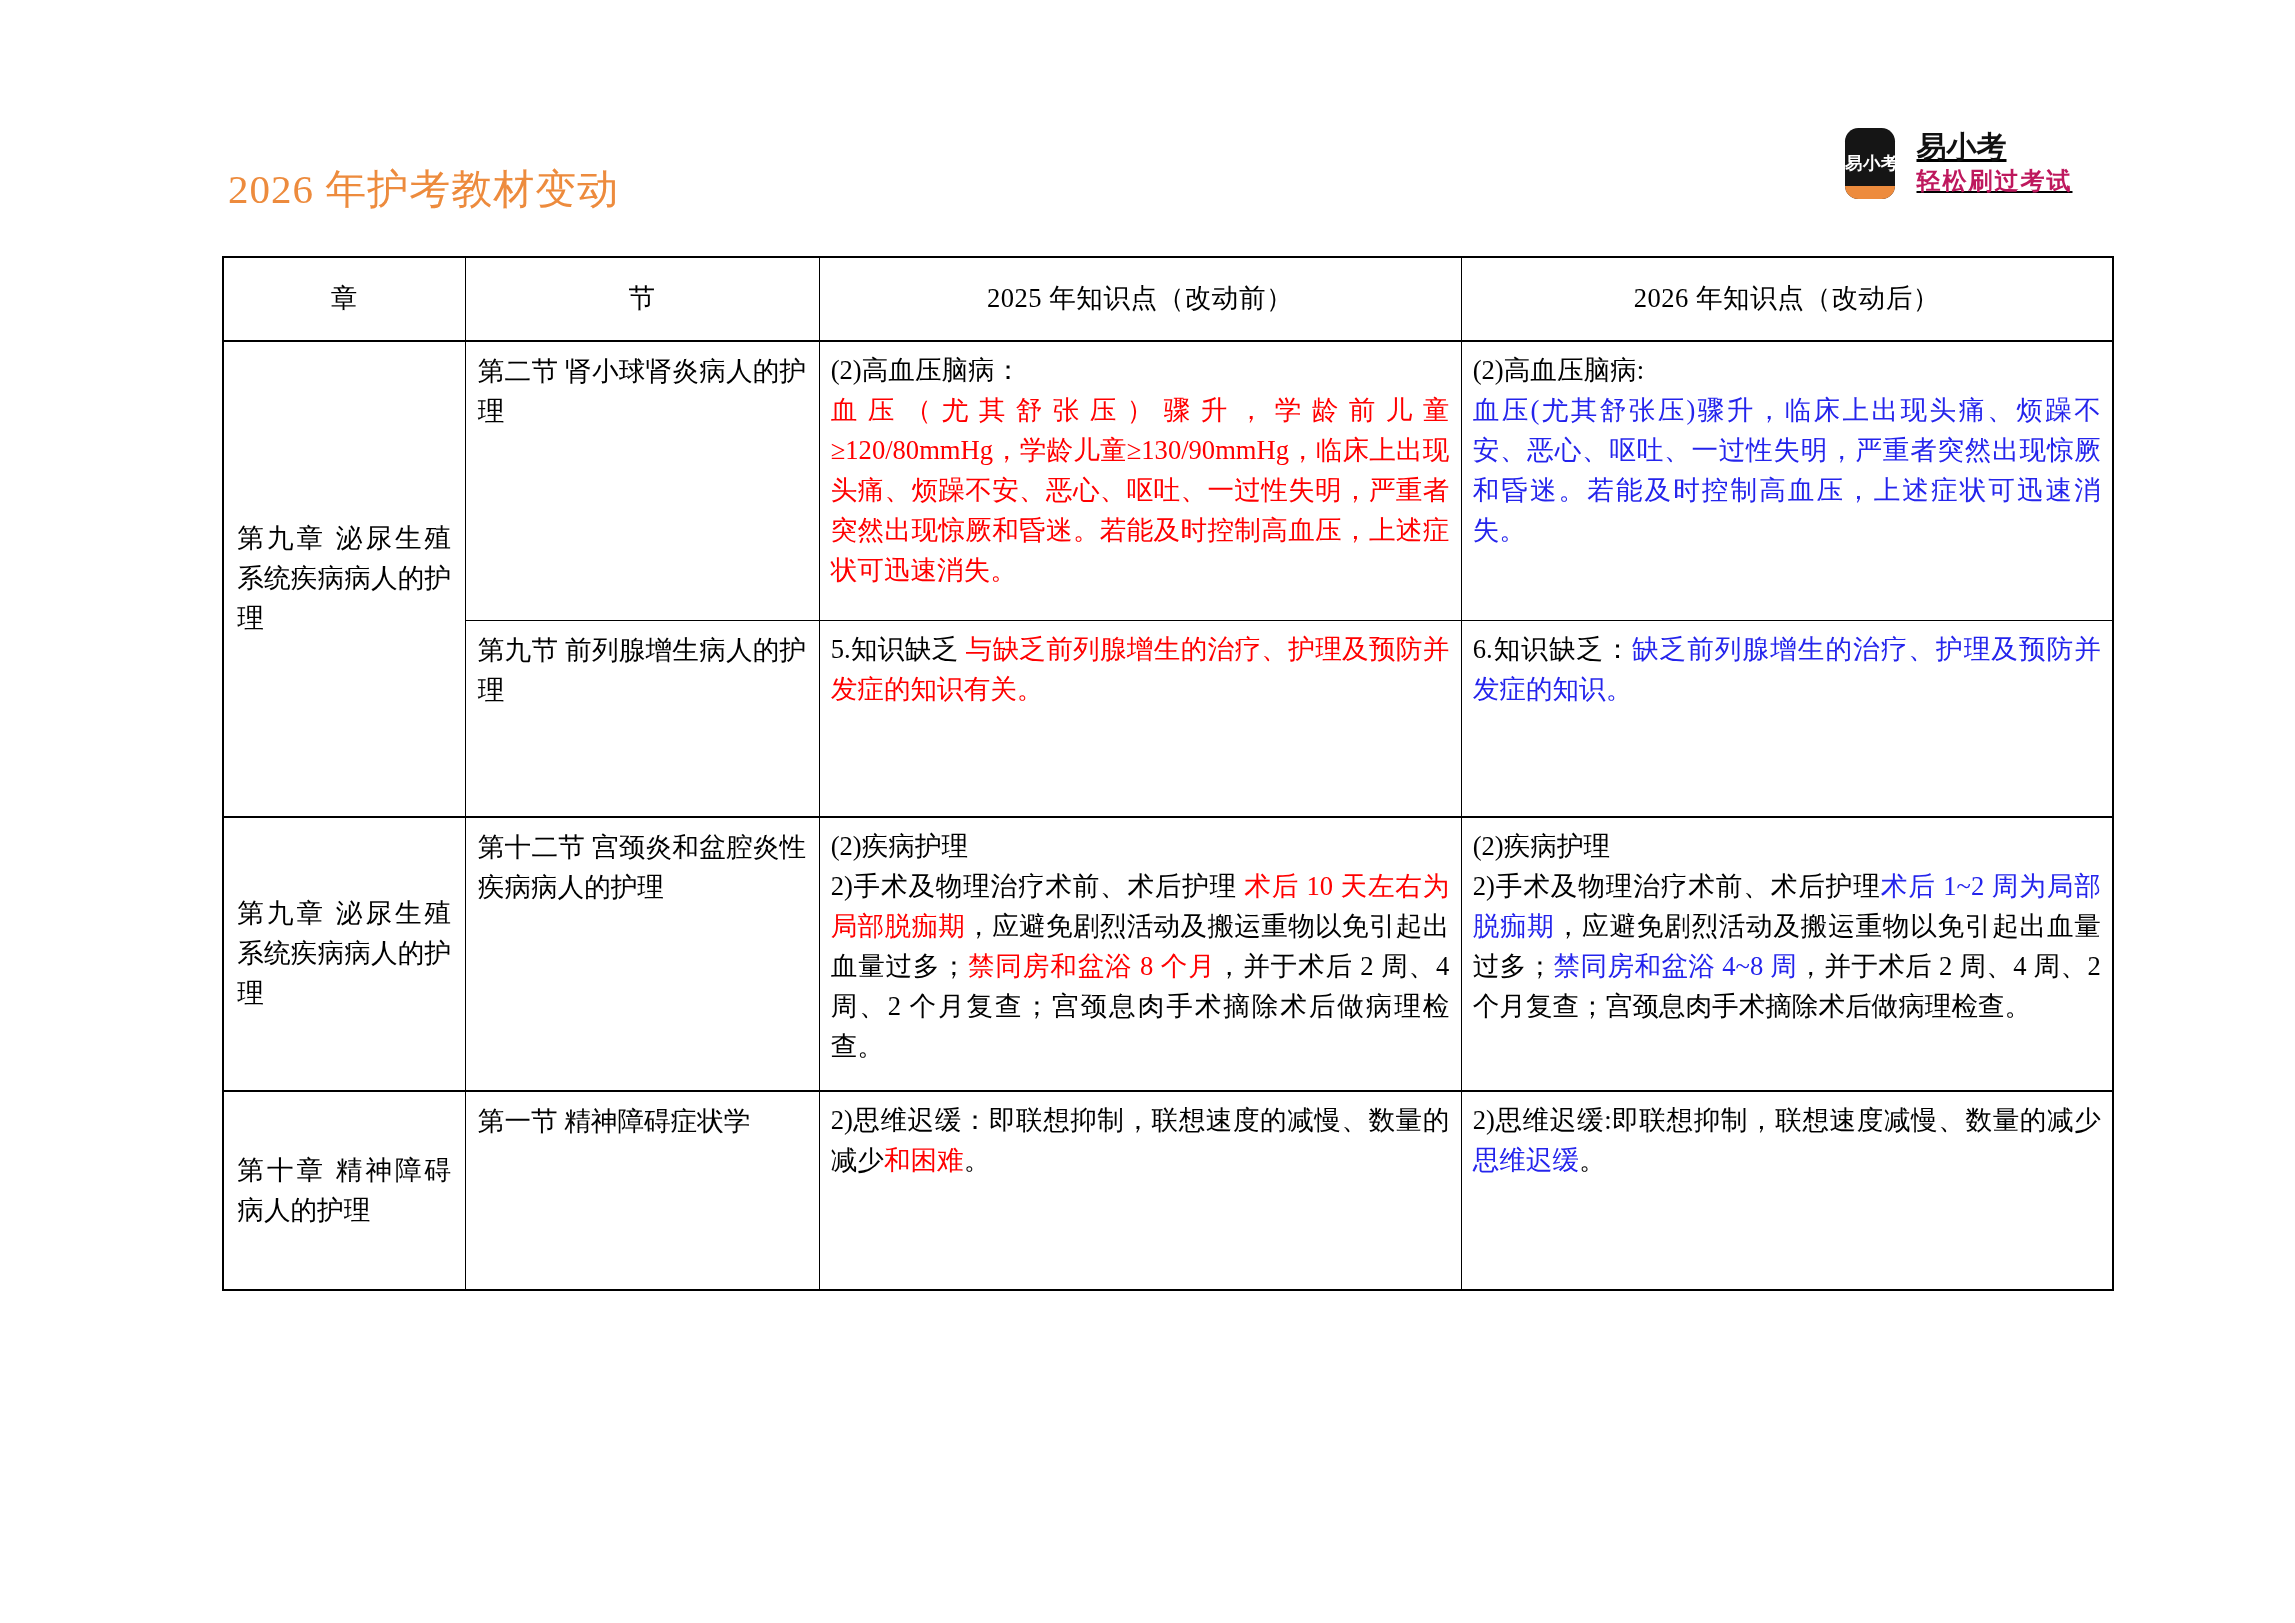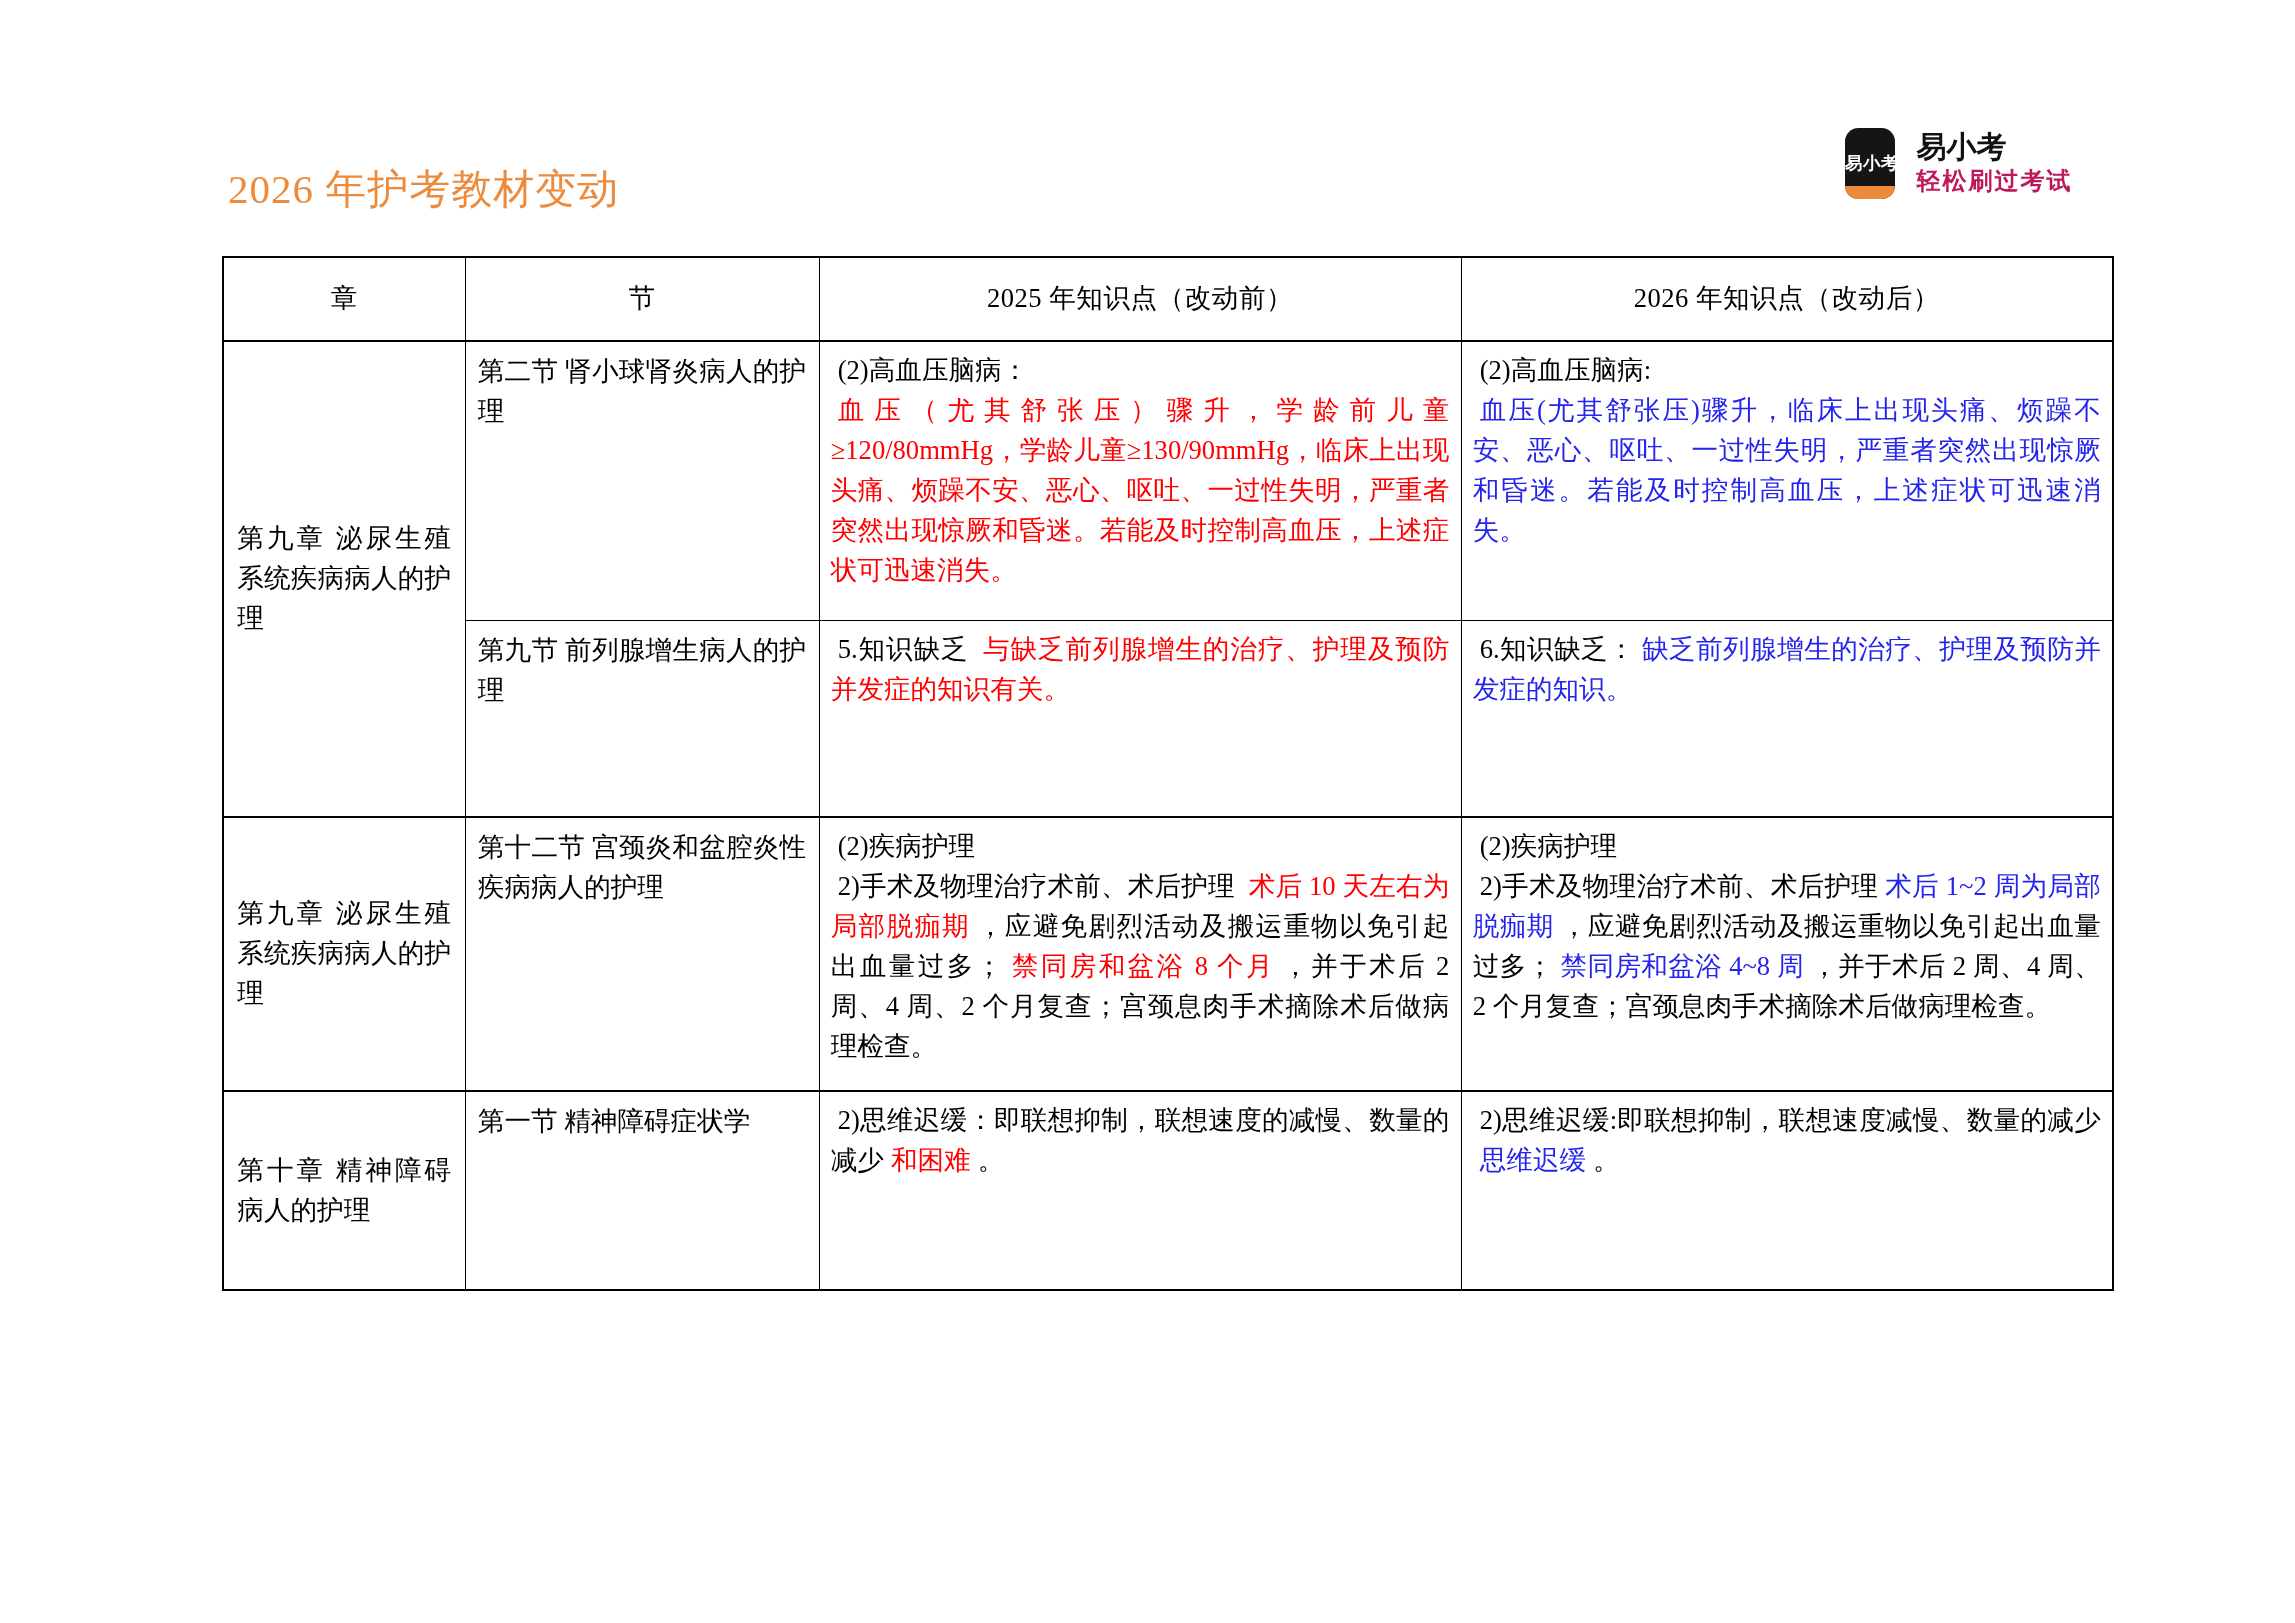--- a/index.html
+++ b/index.html
@@ -16,21 +16,21 @@
        font-family:var(--serif);color:var(--ink);}
 
   .page{position:absolute;inset:0;background:#ffffff;}
 
   
   .doc-title{
     position:absolute;left:196px;top:165px;
     font-size:41px;line-height:1.2;font-weight:400;
     color:var(--accent);letter-spacing:1px;white-space:nowrap;margin-left:32px;
   }
-  .brand{position:absolute;left:1845px;top:128px;display:flex;gap:21.5px;}
+  .brand{position:absolute;left:1845px;top:128px;display:flex;gap:21.5px;text-decoration:underline;}
   .brand-icon{
     position:relative;width:50px;height:71px;background:#151515;
     border-radius:13.3px;overflow:hidden;flex:none;
   }
   .brand-icon .icon-label{
     position:absolute;left:0;right:0;top:22.5px;text-align:center;
     color:#ffffff;font-size:17.4px;font-family:var(--sans);font-weight:700;
     letter-spacing:0.5px;white-space:nowrap;
   }
   .brand-icon .icon-strip{
@@ -63,21 +63,21 @@
   td.chapter-cell{
     vertical-align:middle;padding:8.2px 13.3px;
     text-align:justify;text-justify:inter-ideograph;
   }
   td.section-cell{
     padding:10.2px 12.3px;text-align:justify;text-justify:inter-ideograph;
   }
   td.content-cell{
     padding:9.2px 11.2px;text-align:justify;text-justify:inter-ideograph;
   }
-  .seg{white-space:pre-wrap;margin-left:7px;}
+  .seg{white-space:pre-wrap;}
   .seg.black{color:var(--ink);}
   .seg.red{color:var(--red);}
   .seg.blue{color:var(--blue);}
   div.seg{text-align:justify;}
 
   
   .page-number{
     position:absolute;left:0;right:0;top:1445px;text-align:center;
     font-family:var(--sans);font-size:23.5px;color:#111;
   }

